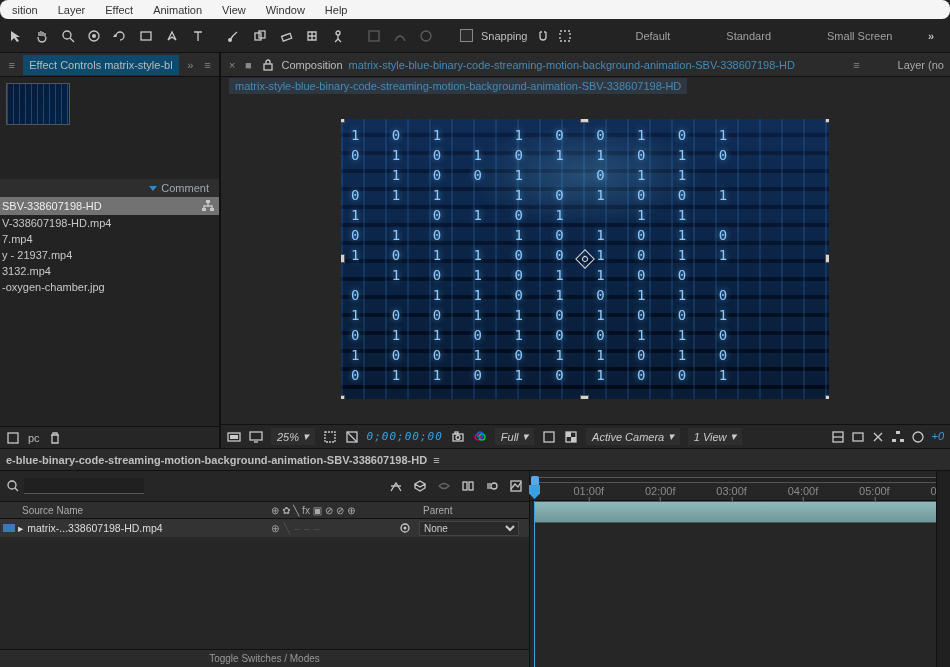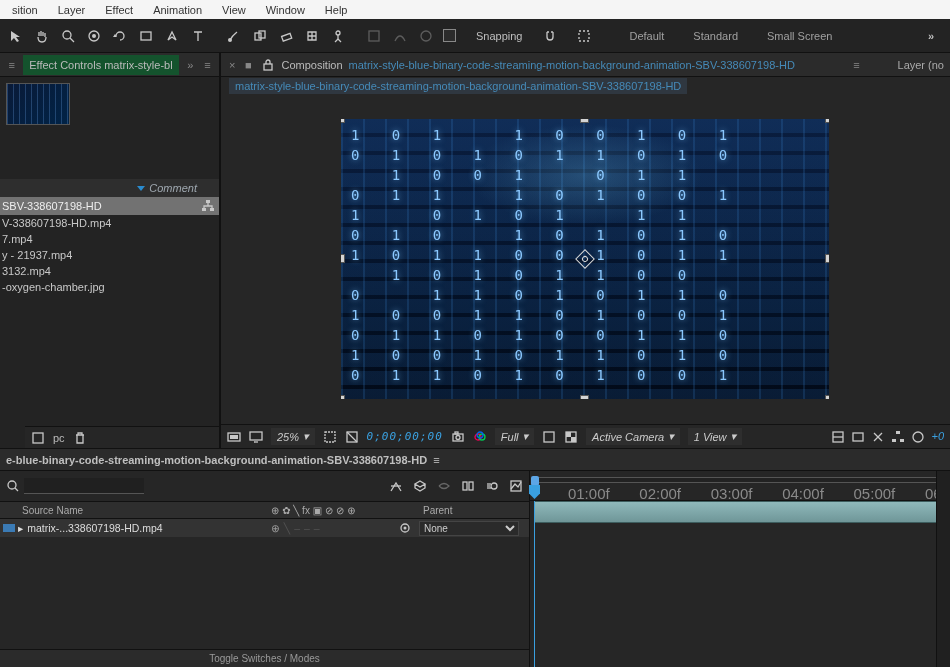--- a/index.html
+++ b/index.html
@@ -1,61 +1,61 @@
 <!DOCTYPE html>
 <html><head>
 <meta charset="utf-8">
 <style>
 * { margin:0; padding:0; box-sizing:border-box; }
 body { font-family:"Segoe UI",Tahoma,sans-serif; font-size:11px; color:#c8c8c8; background:#232323; width:950px; height:667px; overflow:hidden; position:relative; }
 
 
-.menubar { background:#f5f5f5; height:19px; display:flex; align-items:center; padding-left:2px; color:#333; }
+.menubar { background:#f5f5f5; height:19px; display:flex; align-items:center; padding-left:2px; color:#333;border-radius:8px; }
 .menubar span { padding:2px 10px; cursor:default; }
 
 
 .toolbar { height:34px; background:#232323; border-bottom:1px solid #111; display:flex; align-items:center; gap:2px; padding:0 4px; }
 .tool-icn { width:24px; height:24px; display:flex; align-items:center; justify-content:center; color:#bfbfbf; border-radius:2px; }
 .tool-sep { width:8px; }
-.snapcheck { display:flex; align-items:center; gap:20px; margin-left:3px; color:#bfbfbf;justify-content:flex-end; }
+.snapcheck { display:flex; align-items:center; gap:8px; margin-left:20px; color:#bfbfbf;justify-content:flex-end; }
 .checkbox { width:13px; height:13px; border:1px solid #888; background:#2b2b2b; }
-.workspaces { display:flex; gap:17px; margin-left:31px; color:#a0a0a0; }
+.workspaces { display:flex; gap:44px; margin-left:56px; color:#a0a0a0; }
 .workspaces span { padding:4px 6px; }
 .toolbar .end { margin-left:auto; color:#bfbfbf; padding-right:12px; font-weight:bold; }
 
 
 .panel-tabs { height:24px; background:#2b2b2b; border-bottom:1px solid #111; display:flex; align-items:center; padding:0 6px; gap:6px; overflow:hidden; }
 .panel-tabs .tab { display:flex; align-items:center; height:20px; padding:0 6px; background:#343434; color:#bbb; white-space:nowrap; }
-.panel-tabs .tab.active { background:#14532d; }
+.panel-tabs .tab.active { background:#0c4a6e; }
 .panel-tabs .glyph { width:14px; text-align:center; color:#888; }
 .panel-tabs .link { color:#458ab8; }
 .panel-tabs .x { color:#888; margin-left:2px; }
 .more { margin-left:auto; }
 
 
 .grid { display:grid; grid-template-columns:220px 1fr; grid-template-rows:395px 1fr; height:614px; }
 
 
 .project { background:#232323; border-right:1px solid #111; display:flex; flex-direction:column; }
 
 .thumbrow { display:flex; gap:6px; padding:6px; }
 .thumb { width:64px; height:42px; background:linear-gradient(140deg,#091a38,#012346); border:1px solid #555; position:relative; overflow:hidden; }
 .thumb::after { content:""; position:absolute; inset:0; background:repeating-linear-gradient(to right,rgba(120,180,255,.25) 0 1px,transparent 1px 6px);}
 .projinfo { font-size:10.5px; color:#c8c8c8; line-height:14px; }
 .projinfo .title { font-weight:bold; }
 
-.columns { display:flex; align-items:center; background:#2e2e2e; height:18px; padding-right:22px; color:#9fa8b0;font-style:italic; }
+.columns { display:flex; align-items:center; background:#2e2e2e; height:18px; padding-right:10px; color:#9fa8b0; }
 .columns .r { margin-left:auto; display:flex; align-items:center; gap:4px; }
 .tri-down { display:inline-block; width:0; height:0; border-left:4px solid transparent; border-right:4px solid transparent; border-top:5px solid #2a8bcf; }
 
 .filelist { flex:1; background:#232323; font-size:11px; }
 .filelist div { padding:2px 4px 2px 2px; white-space:nowrap; }
 .filelist .sel { background:#727272; color:#eee; display:flex; align-items:center; justify-content:space-between; }
 
-.proj-foot { height:22px; background:#262626; border-top:1px solid #111; display:flex; align-items:center; gap:8px; padding:0 6px; color:#bbb;margin-left:25px;}
+.proj-foot { height:22px; background:#262626; border-top:1px solid #111; display:flex; align-items:center; gap:8px; padding:0 6px; color:#bbb;}
 .proj-foot span { display:flex; align-items:center; }
 
 
 .viewer { background:#262626; border-left:1px solid #111; display:flex; flex-direction:column; }
 
 .viewer-path { padding:3px 8px; }
 .viewer-path span { color:#458ab8; background:#2f3740; padding:2px 6px; }
 
 .stage { flex:1; position:relative; background:#262626; }
 .frame { position:absolute; left:120px; top:24px; width:488px; height:280px; background:#020e21; overflow:hidden; }
@@ -108,21 +108,21 @@
 
 .tl-foot { margin-top:auto; height:18px; background:#2b2b2b; border-top:1px solid #111; display:flex; align-items:center; justify-content:center; color:#999; font-size:10px;}
 .toggles { display:flex; gap:24px; }
 
 
 .ruler { height:30px; background:#262626; border-bottom:1px solid #111; position:relative; }
 .ruler-top { position:absolute; top:6px; left:4px; right:6px; height:6px; background:linear-gradient(to right,#222,#222); border:1px solid #555;}
 .ruler-top .handle-l,.ruler-top .handle-r{position:absolute;top:-2px;width:8px;height:10px;background:#5da6e6;border-radius:2px;}
 .ruler-top .handle-l{left:-4px}.ruler-top .handle-r{right:-4px}
 .ticks { position:absolute; top:14px; left:0; right:0; height:16px; }
-.tick { position:absolute; top:0; font-size:15px; color:#8a8a8a; transform:translateX(-50%);}
+.tick { position:absolute; top:0; font-size:11px; color:#8a8a8a; transform:translateX(-50%);}
 .tick::before{content:"";position:absolute;left:50%;bottom:-4px;width:1px;height:4px;background:#777;}
 
 .track-area { flex:1; position:relative; background:#262626; }
 .layerbar { position:absolute; top:0; left:4px; right:0; height:22px; background:linear-gradient(to bottom,#8fb9bb,#6f9698); border:1px solid #3d5d5e; }
 .cti { position:absolute; top:0; bottom:0; width:1px; background:#3aa0e0; left:4px; }
 .cti-head { position:absolute; left:-5px; top:-16px; width:11px; height:14px; background:#3aa0e0; clip-path:polygon(0 0,100% 0,100% 60%,50% 100%,0 60%);}
 
 .scroll-end { position:absolute; right:0; top:0; width:14px; height:100%; background:#202020; border-left:1px solid #111;}
 
 

